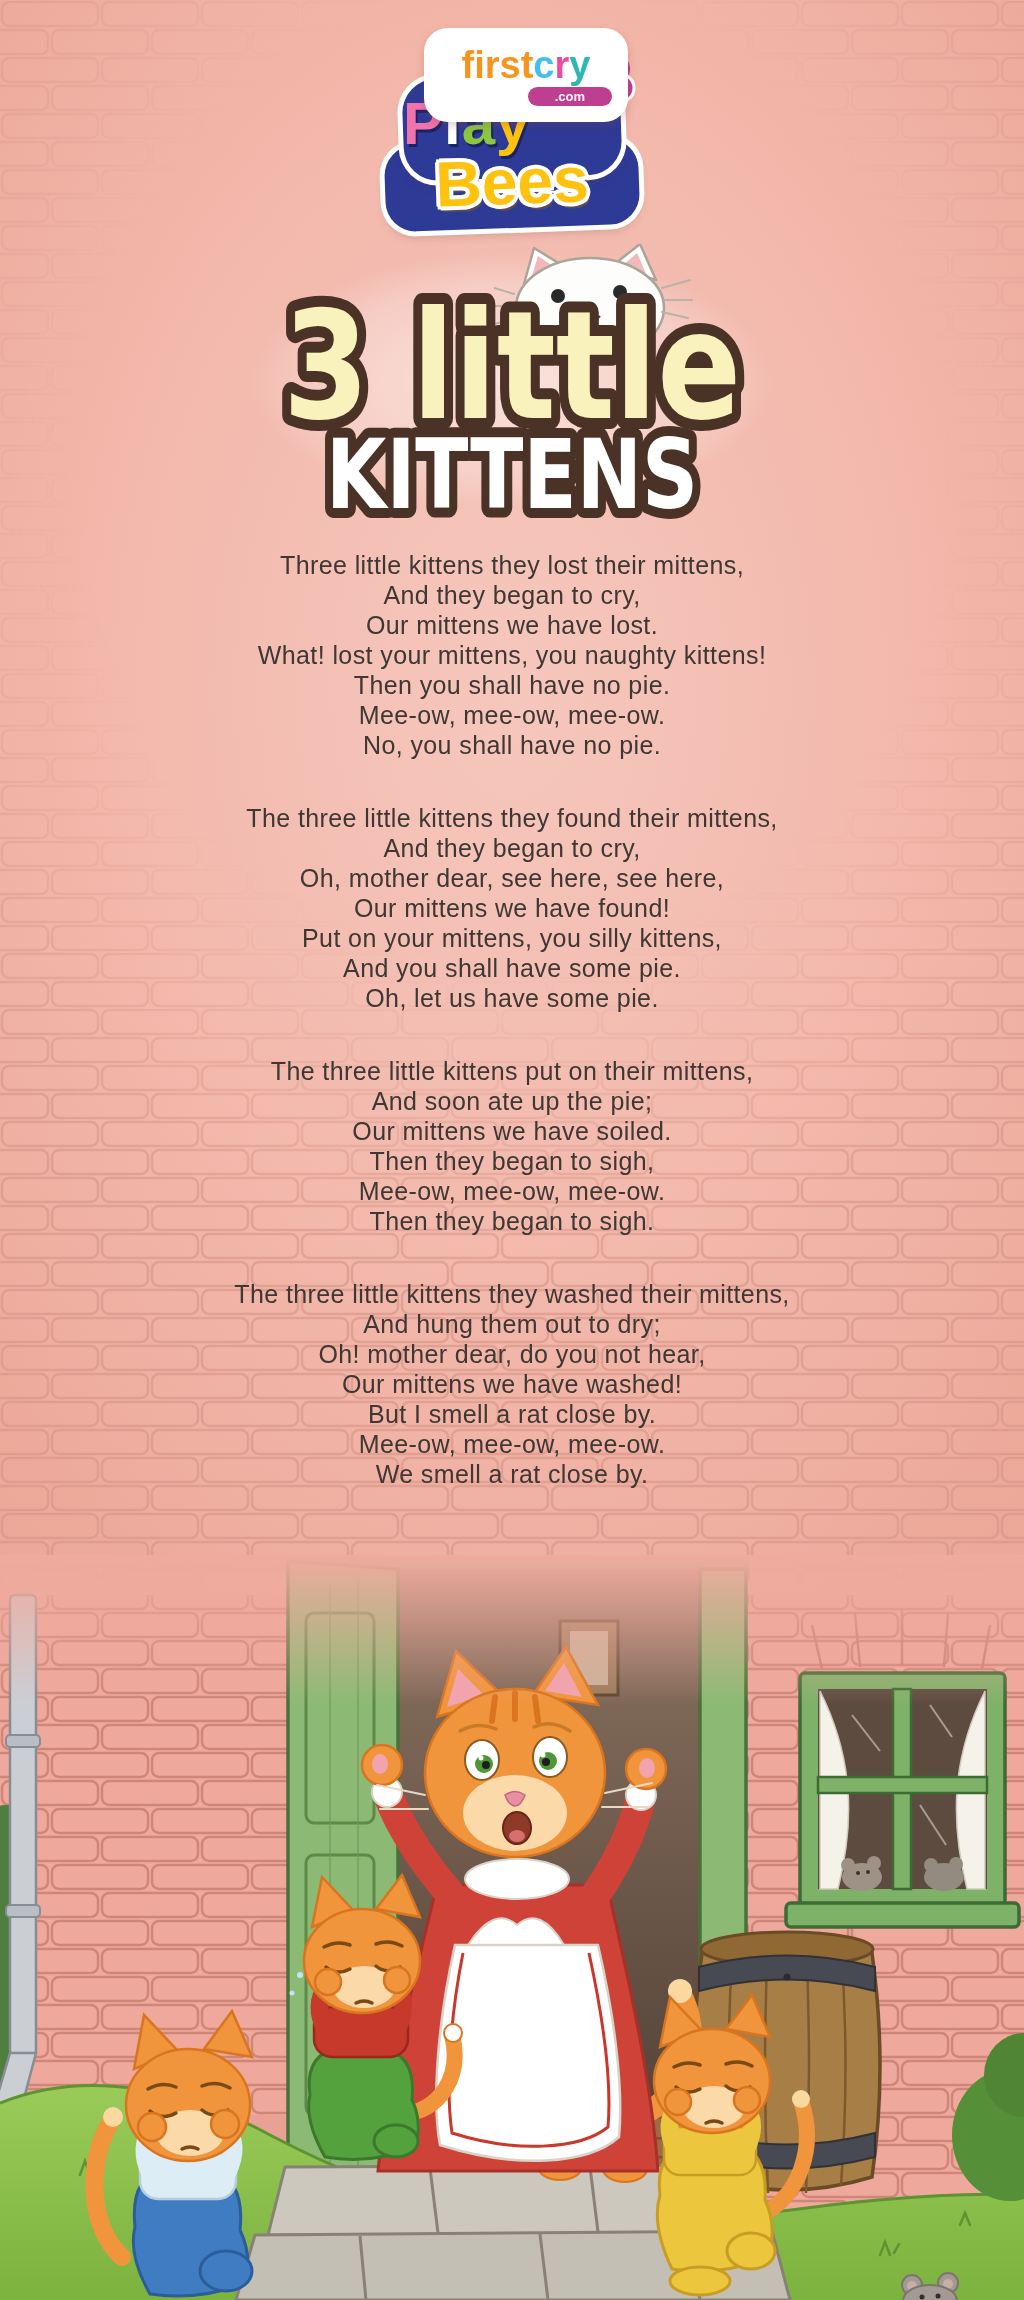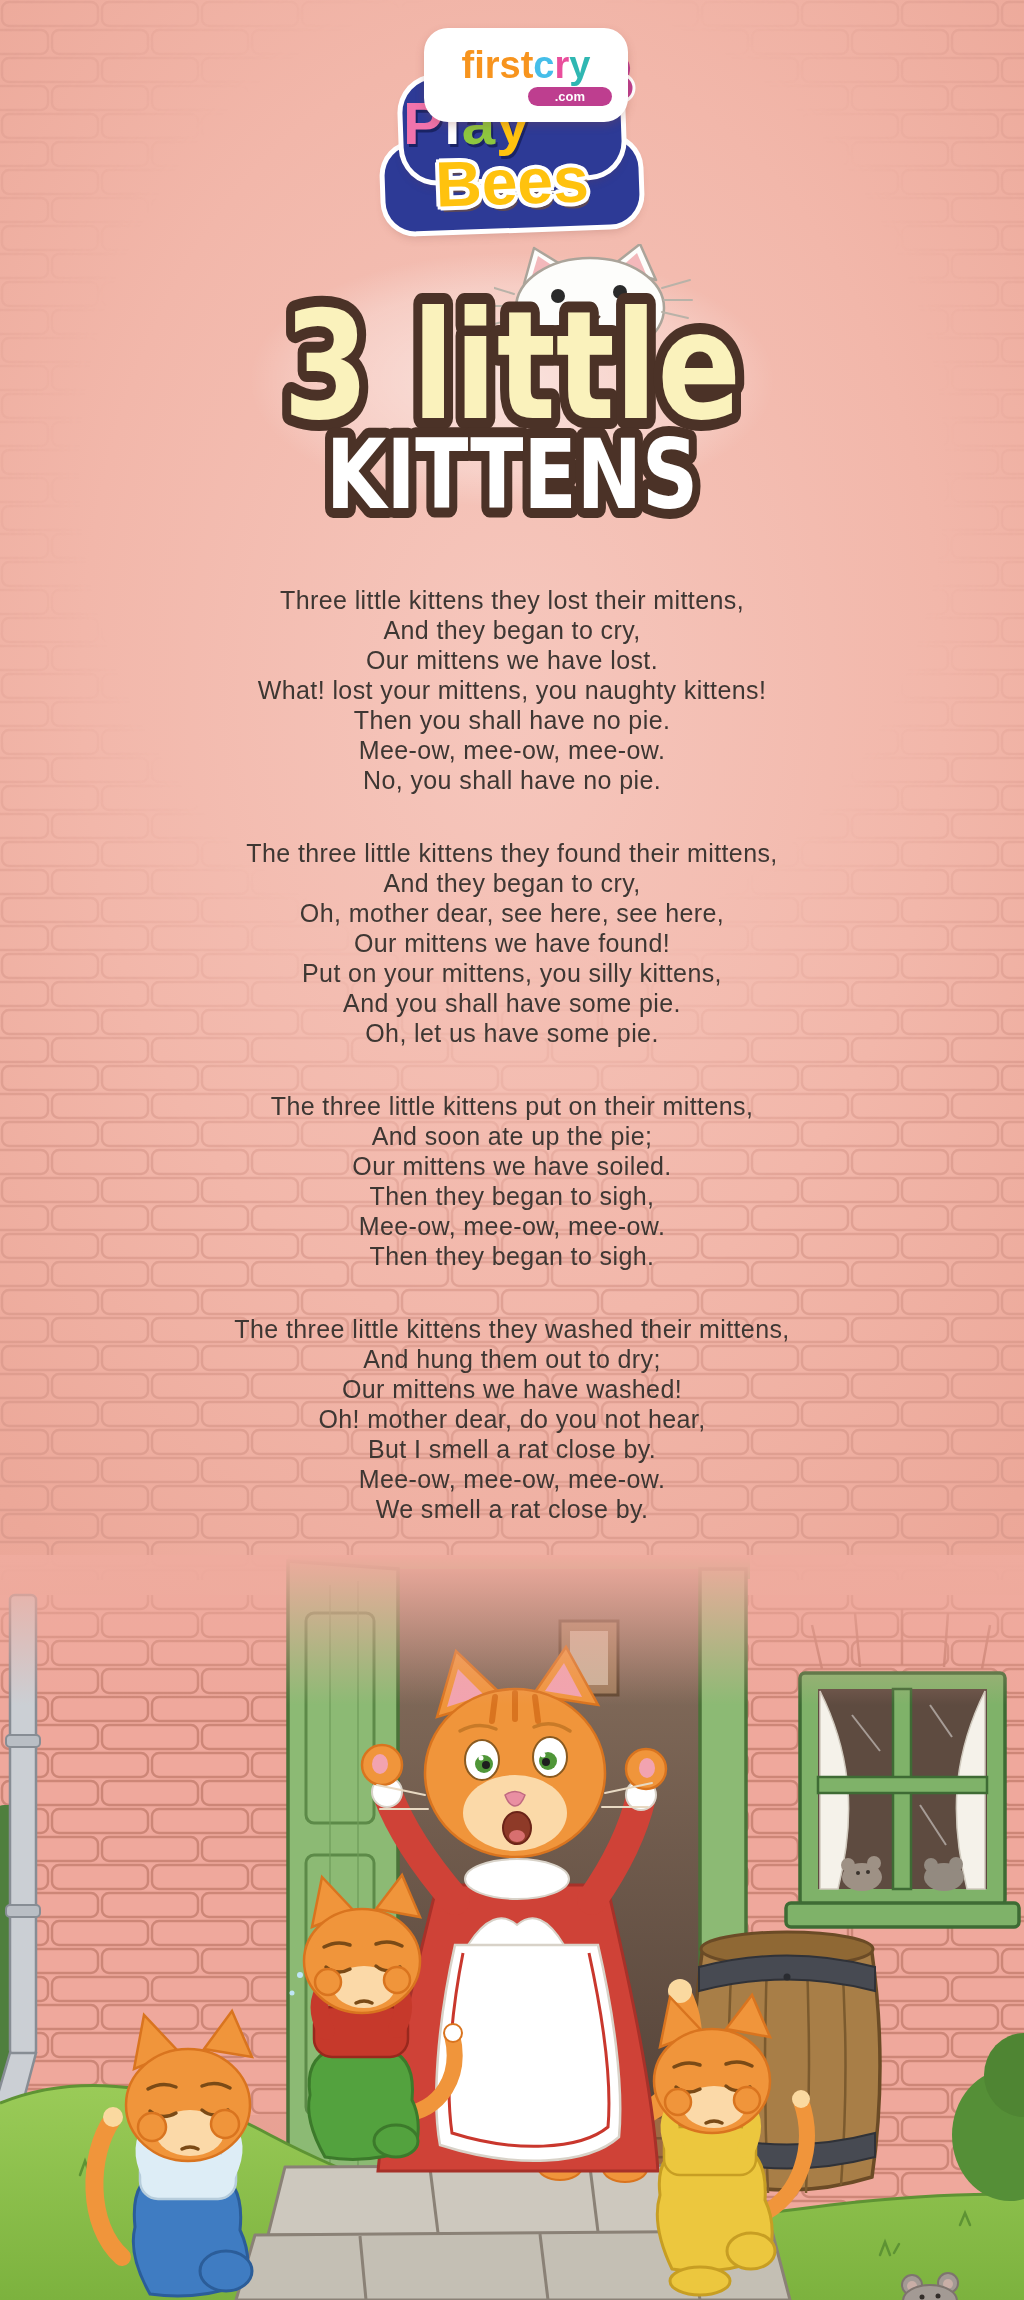--- a/index.html
+++ b/index.html
@@ -28,21 +28,21 @@
     padding:2px 27px;border-radius:10px;}
   .bee-ball{position:absolute;left:50%;top:54px;margin-left:84px;}
   
   .title-glow{position:absolute;left:162px;top:210px;width:700px;height:340px;border-radius:50%;
     background:radial-gradient(closest-side, rgba(255,255,255,.55), rgba(255,255,255,.25) 55%, rgba(255,255,255,0) 75%);}
   .peek{position:absolute;left:494px;top:244px;}
   .title-svg{position:absolute;left:0;top:270px;}
   .title-svg text{font-family:"DejaVu Sans","Liberation Sans",sans-serif;font-weight:bold;
     paint-order:stroke fill;stroke:#4b3227;stroke-linejoin:round;stroke-linecap:round;}
   
-  .poem{position:absolute;left:0;top:585px;width:1024px;text-align:center;z-index:3;}
+  .poem{position:absolute;left:0;top:550px;width:1024px;text-align:center;z-index:3;}
   .verse{margin:0 0 43px 0;}
   .verse p{margin:0;font-size:25px;line-height:30px;letter-spacing:.4px;color:#3e3733;}
   
   .scene{position:absolute;left:0;top:1555px;z-index:1;}
 </style>
 </head>
 <body>
 
 <div class="page">
 
@@ -142,22 +142,22 @@
       <p>The three little kittens put on their mittens,</p>
       <p>And soon ate up the pie;</p>
       <p>Our mittens we have soiled.</p>
       <p>Then they began to sigh,</p>
       <p>Mee-ow, mee-ow, mee-ow.</p>
       <p>Then they began to sigh.</p>
     </div>
     <div class="verse">
       <p>The three little kittens they washed their mittens,</p>
       <p>And hung them out to dry;</p>
+      <p>Oh! mother dear, do you not hear,</p>
       <p>Our mittens we have washed!</p>
-      <p>Oh! mother dear, do you not hear,</p>
       <p>But I smell a rat close by.</p>
       <p>Mee-ow, mee-ow, mee-ow.</p>
       <p>We smell a rat close by.</p>
     </div>
   </div>
 
   <svg class="scene" width="1024" height="745" viewBox="0 0 1024 745">
     <defs>
       <pattern id="bricksI" patternUnits="userSpaceOnUse" width="100" height="56">
         <g fill="none" stroke="#c57d6e" stroke-width="2.5">

